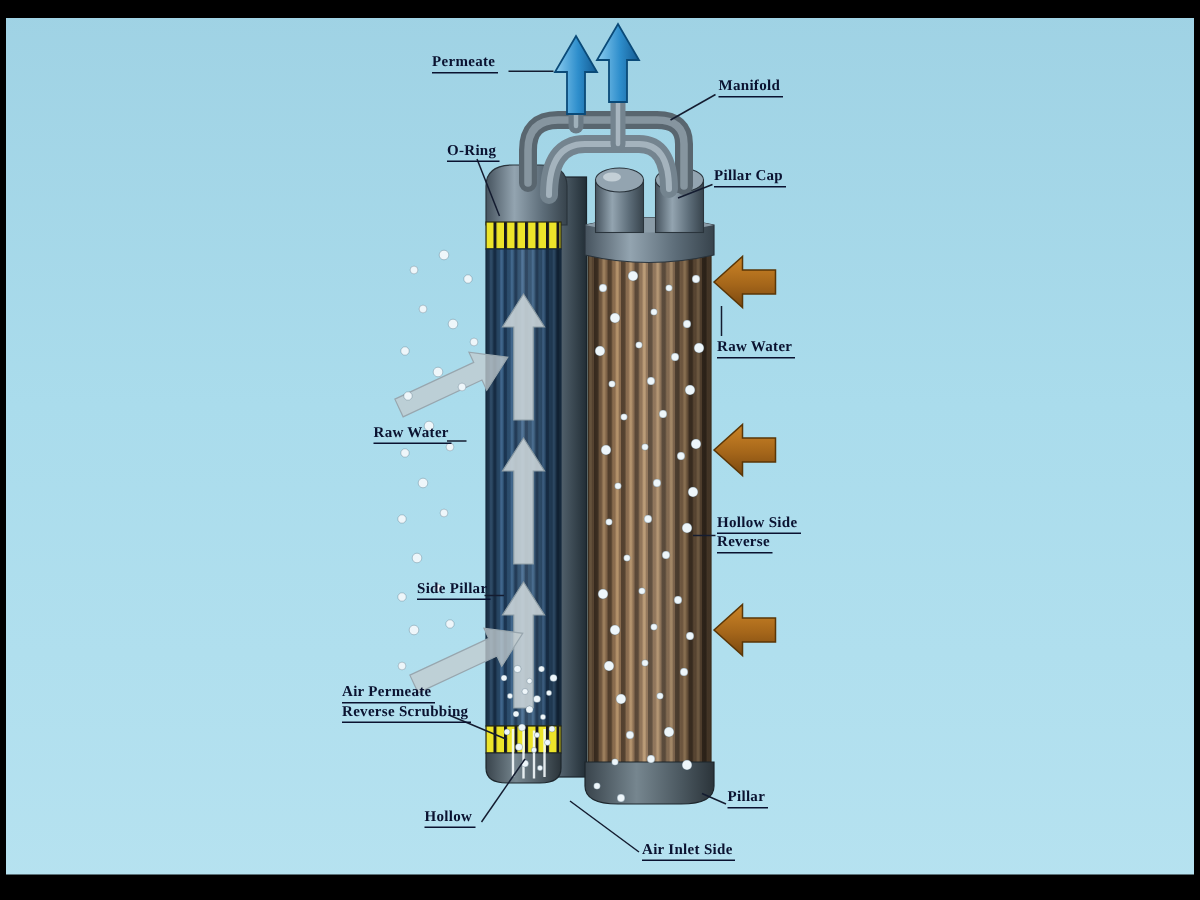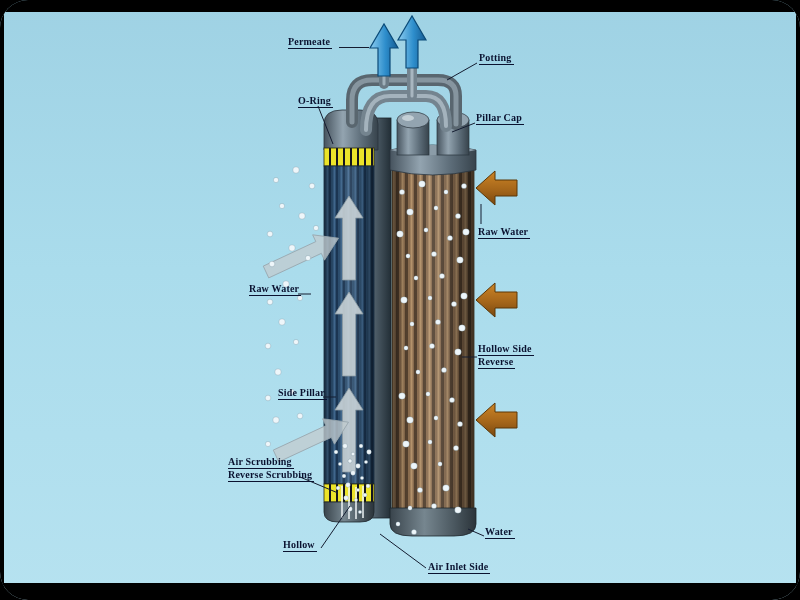--- a/index.html
+++ b/index.html
@@ -1,18 +1,18 @@
 <!DOCTYPE html>
 <html><head>
 <meta charset="utf-8">
 <style>
   html,body{margin:0;padding:0;background:#000;}
   .stage{position:relative;width:800px;height:600px;overflow:hidden;
          background:linear-gradient(180deg,#9fd2e4 0%,#aadcec 45%,#b6e2f0 100%);
-         font-family:"Liberation Serif","DejaVu Serif",serif;border-radius:28px;}
+         font-family:"Liberation Serif","DejaVu Serif",serif;}
   .stage svg{position:absolute;left:0;top:0;}
   .bar{position:absolute;background:#000;}
   .bar-top{left:0;top:0;width:800px;height:12px;}
   .bar-bottom{left:0;top:583px;width:800px;height:17px;}
   .bar-left{left:0;top:0;width:4px;height:600px;}
   .bar-right{left:796px;top:0;width:4px;height:600px;}
   .lbl{position:absolute;font-size:10px;font-weight:bold;color:#0a1230;
        letter-spacing:.2px;line-height:11px;white-space:nowrap;}
   .ul{display:inline-block;border-bottom:1px solid #0a1230;padding:0 2px 1px 0;}
 </style>
@@ -249,35 +249,35 @@
     <path d="M477,357 H462"></path>
     <path d="M323,397 H336"></path>
     <path d="M300,477 L338,493"></path>
     <path d="M484,536 L468,529"></path>
     <path d="M321,548 L350,506"></path>
     <path d="M426,568 L380,534"></path>
   </g>
 </svg>
 
 <div class="lbl" style="left:288px;top:36px"><span class="ul">Permeate</span></div>
-<div class="lbl" style="left:479px;top:52px"><span class="ul">Potting</span></div>
+<div class="lbl" style="left:479px;top:52px"><span class="ul">Manifold</span></div>
 <div class="lbl" style="left:298px;top:95px"><span class="ul">O-Ring</span></div>
 <div class="lbl" style="left:476px;top:112px"><span class="ul">Pillar Cap</span></div>
 <div class="lbl" style="left:478px;top:226px"><span class="ul">Raw Water</span></div>
 <div class="lbl" style="left:249px;top:283px"><span class="ul">Raw Water</span></div>
 <div class="lbl" style="left:478px;top:343px">
   <span class="ul">Hollow Side</span><br>
   <span class="ul">Reverse</span>
 </div>
 <div class="lbl" style="left:278px;top:387px"><span class="ul">Side Pillar</span></div>
 <div class="lbl" style="left:228px;top:456px">
-  <span class="ul">Air Scrubbing</span><br>
+  <span class="ul">Air Permeate</span><br>
   <span class="ul">Reverse Scrubbing</span>
 </div>
-<div class="lbl" style="left:485px;top:526px"><span class="ul">Water</span></div>
+<div class="lbl" style="left:485px;top:526px"><span class="ul">Pillar</span></div>
 <div class="lbl" style="left:283px;top:539px"><span class="ul">Hollow</span></div>
 <div class="lbl" style="left:428px;top:561px"><span class="ul">Air Inlet Side</span></div>
 
 <div class="bar bar-top"></div>
 <div class="bar bar-bottom"></div>
 <div class="bar bar-left"></div>
 <div class="bar bar-right"></div>
 
 </div>
 

